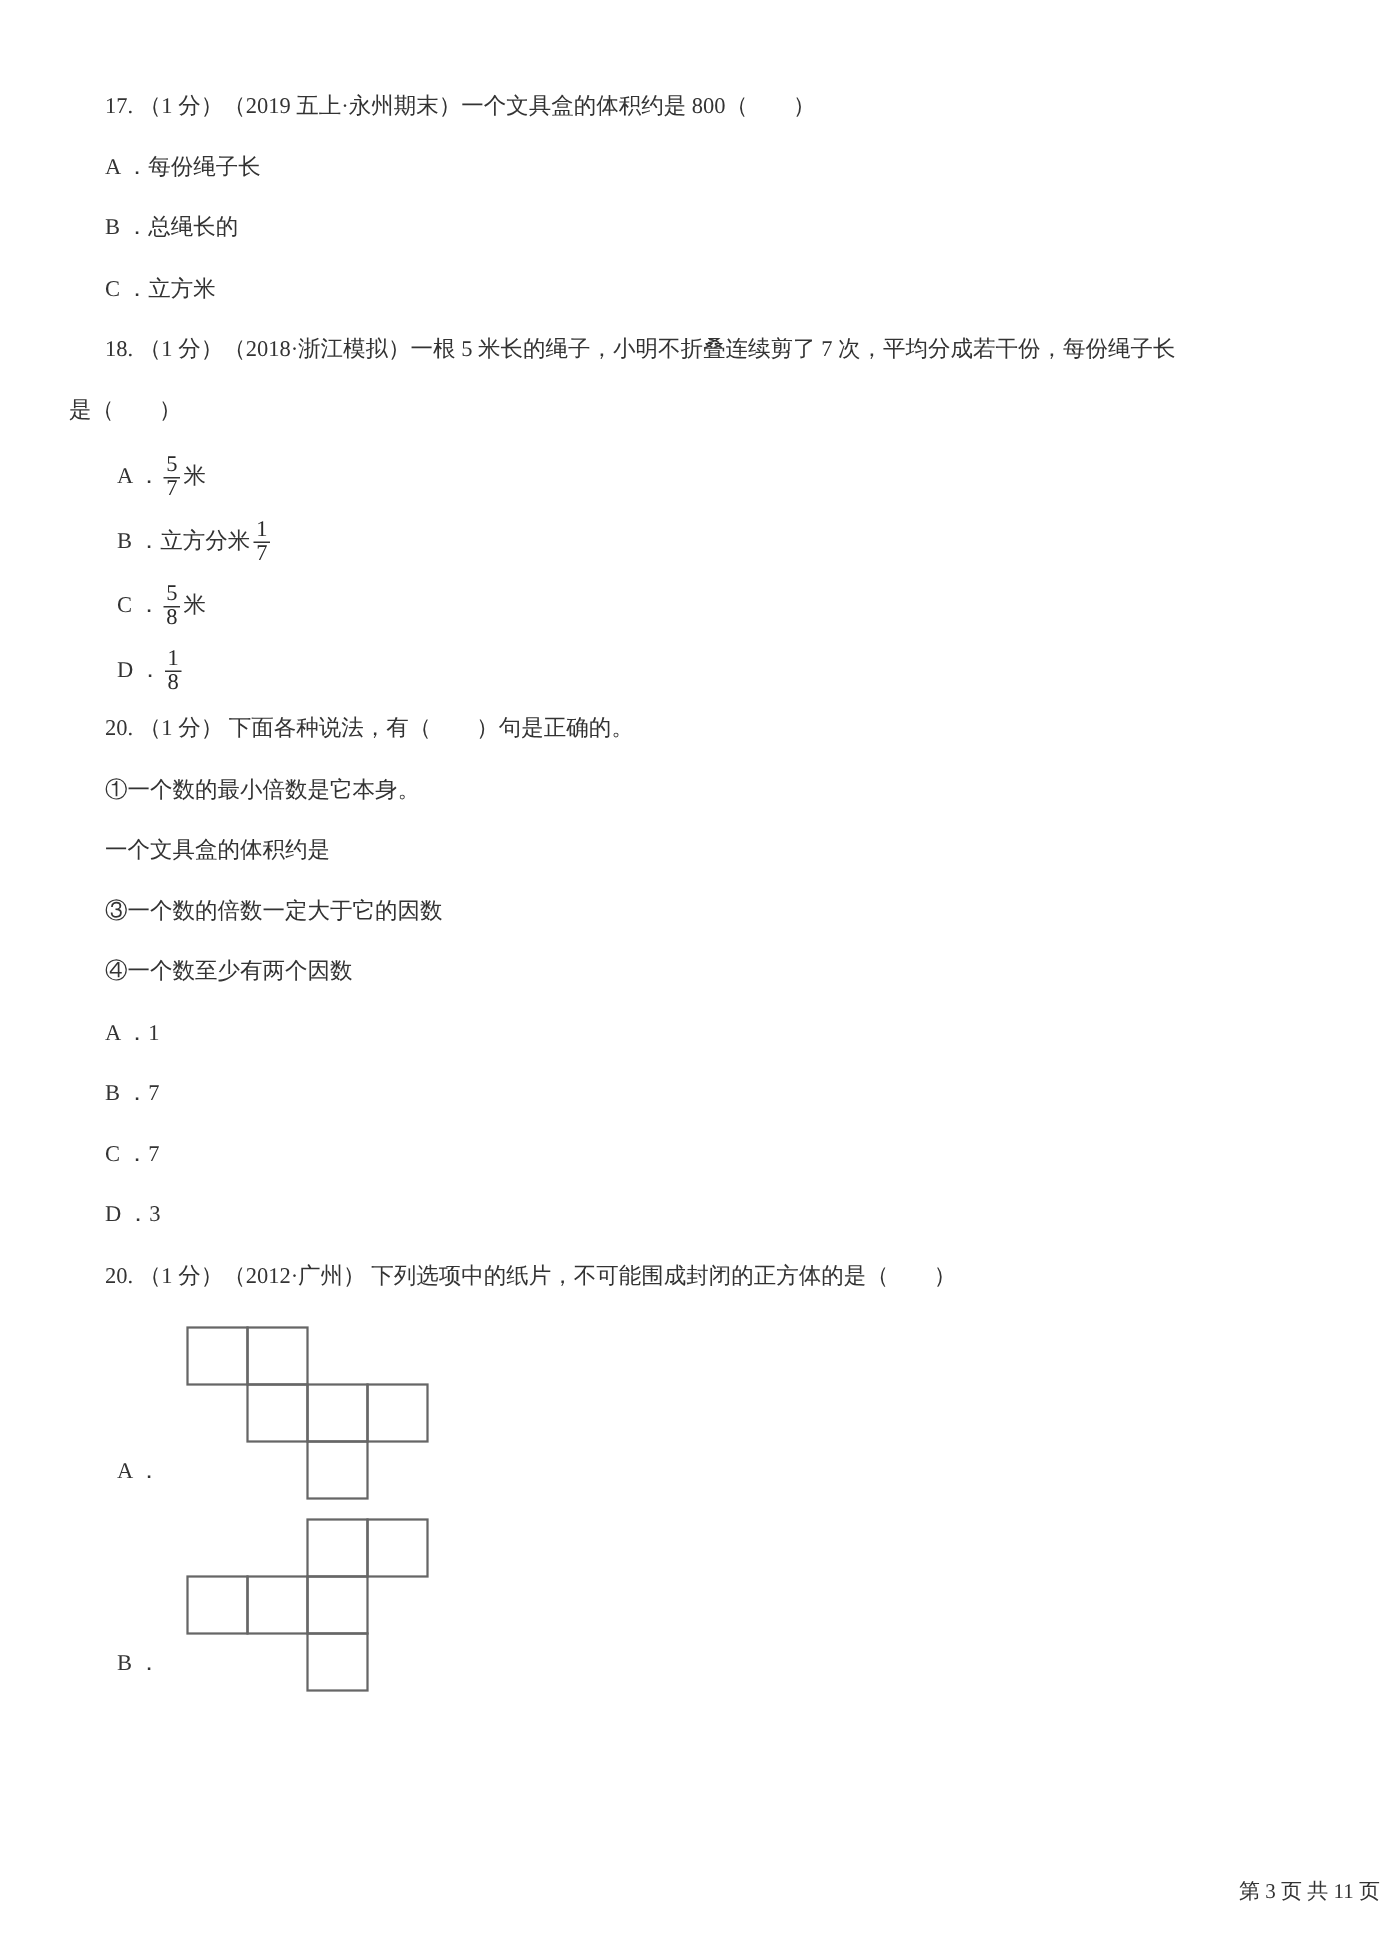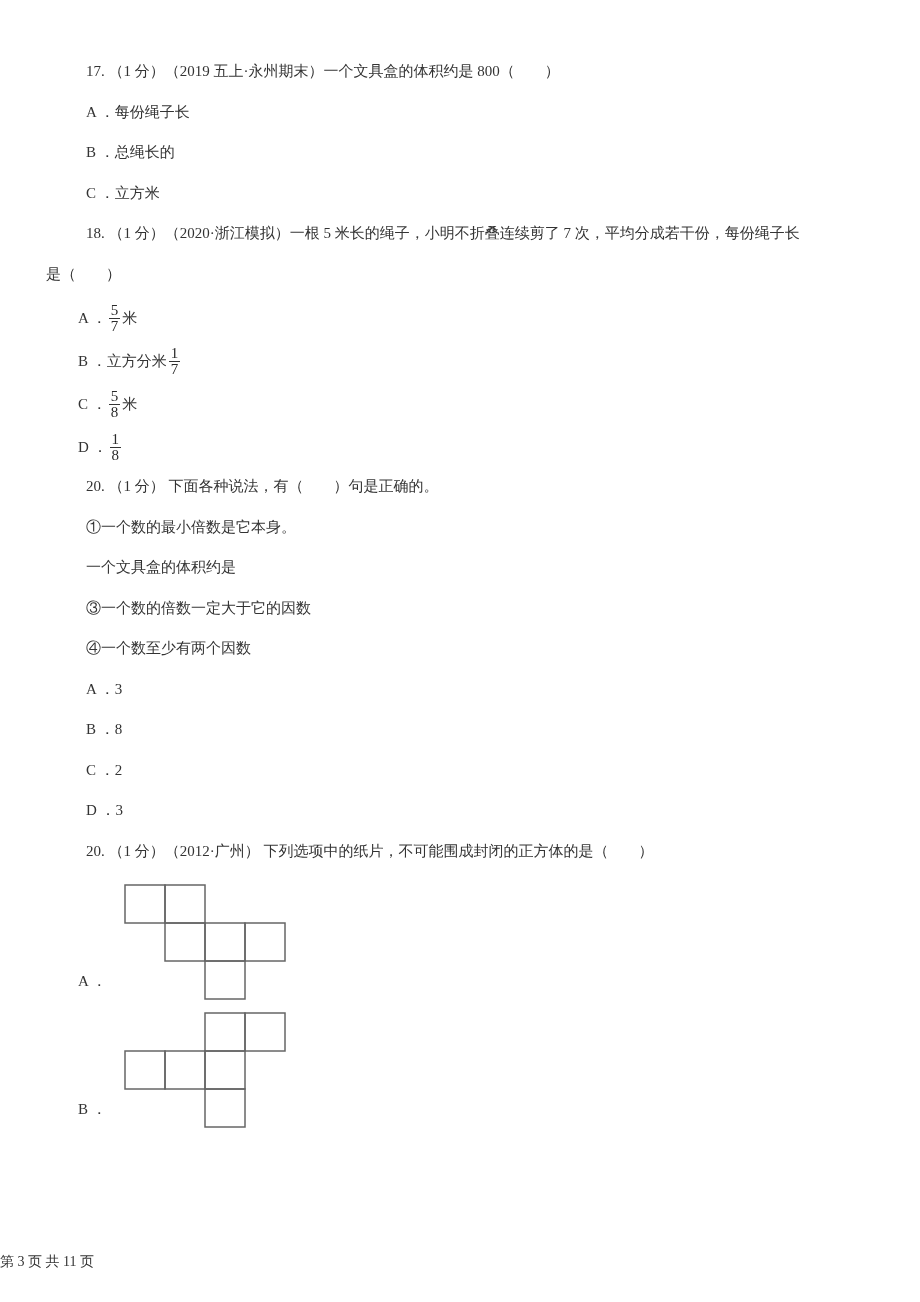--- a/index.html
+++ b/index.html
@@ -9,21 +9,21 @@
       background: #fff;
       font-family: "SimSun", "宋体", serif;
       font-size: 15px;
       color: #333;
       padding: 60px 40px 40px 46px;
       position: relative;
       line-height: 1.5;
     }
     .line {
       margin-bottom: 18px;
-      margin-left: 40px;
+      margin-left: 24px;
     }
     .line.no-indent {
       margin-left: 0;
     }
     .frac {
       display: inline-block;
       vertical-align: middle;
       text-align: center;
       font-family: "Times New Roman", serif;
       font-size: 15px;
@@ -54,34 +54,34 @@
     }
     .svg-label {
       margin-right: 8px;
       padding-bottom: 8px;
     }
     .footer {
       position: absolute;
       bottom: 30px;
       left: 0;
       width: 100%;
-      text-align: left;
+      text-align: right;
       font-size: 14px;
       margin-top: 29px;
     }
   </style>
 </head>
 <body>
 
 <div class="line">17. （1 分）（2019 五上·永州期末）一个文具盒的体积约是 800（　　）</div>
 <div class="line">A ．每份绳子长</div>
 <div class="line">B ．总绳长的</div>
 <div class="line">C ．立方米</div>
 
-<div class="line">18. （1 分）（2020·浙江模拟）一根 5 米长的绳子，小明不折叠连续剪了 7 次，平均分成若干份，每份绳子长</div>
+<div class="line">18. （1 分）（2018·浙江模拟）一根 5 米长的绳子，小明不折叠连续剪了 7 次，平均分成若干份，每份绳子长</div>
 <div class="line no-indent">是（　　）</div>
 
 <div class="line-frac">
   <span>A ．</span>
   <span class="frac">
     <span class="num">5</span>
     <span class="den">7</span>
   </span>
   <span> 米</span>
 </div>
@@ -109,23 +109,23 @@
     <span class="num">1</span>
     <span class="den">8</span>
   </span>
 </div>
 
 <div class="line">20. （1 分） 下面各种说法，有（　　）句是正确的。</div>
 <div class="line">①一个数的最小倍数是它本身。</div>
 <div class="line">一个文具盒的体积约是</div>
 <div class="line">③一个数的倍数一定大于它的因数</div>
 <div class="line">④一个数至少有两个因数</div>
-<div class="line">A ．3</div>
-<div class="line">B ．8</div>
-<div class="line">C ．2</div>
+<div class="line">A ．1</div>
+<div class="line">B ．7</div>
+<div class="line">C ．7</div>
 <div class="line">D ．3</div>
 
 <div class="line">20. （1 分）（2012·广州） 下列选项中的纸片，不可能围成封闭的正方体的是（　　）</div>
 
 <div class="svg-wrap">
   <span class="svg-label">A ．</span>
   <svg width="210" height="120" viewBox="0 0 210 120">
     <g fill="none" stroke="#666" stroke-width="1.5">
 
       <rect x="10" y="5" width="40" height="38"></rect>

